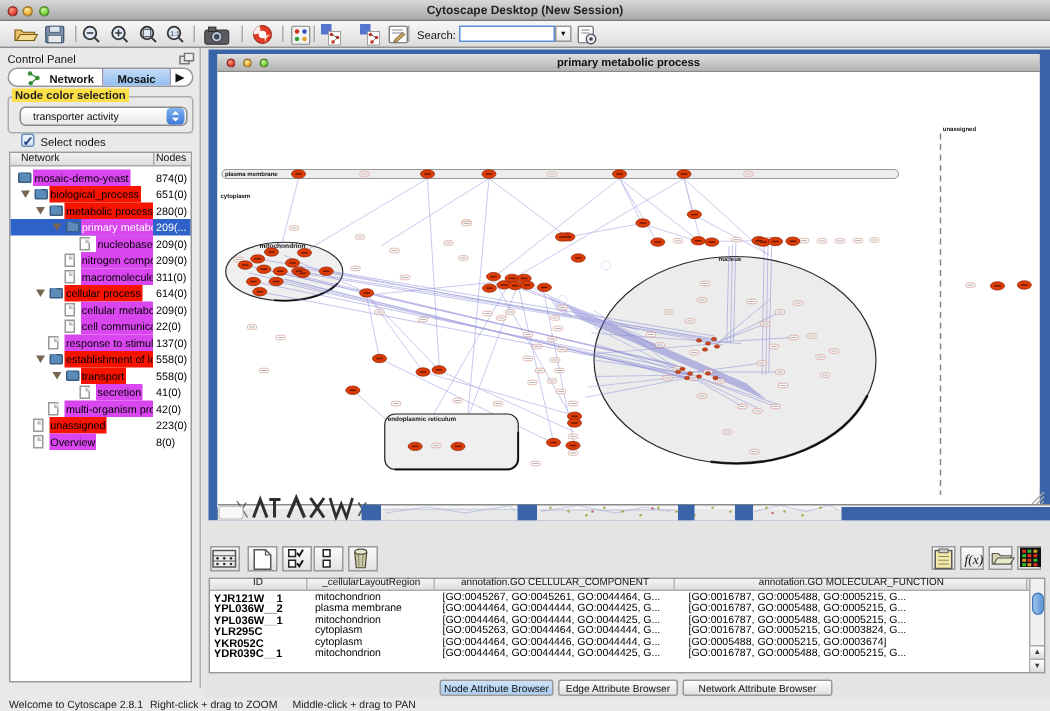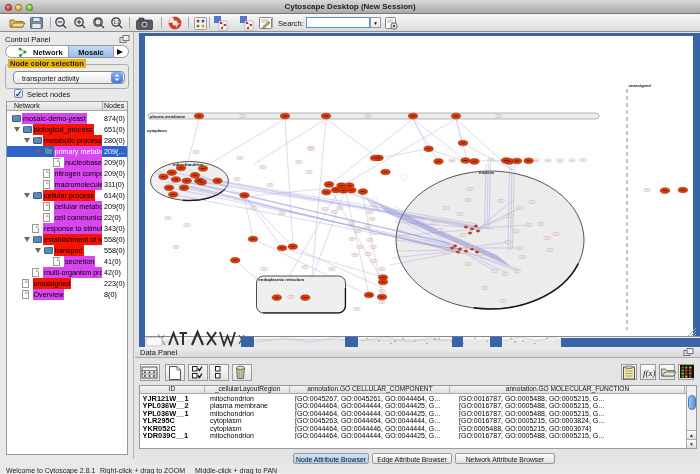--- a/index.html
+++ b/index.html
@@ -22,21 +22,21 @@
 #searchdrop { position:absolute; left:370px; top:3px; width:11px; height:11px; background:linear-gradient(#ffffff,#e8e8e8); border:1px solid #999; font-size:5px; text-align:center; line-height:11px; color:#111; }
 
 #cpanel { left:0; top:32px; width:134px; height:427px; background:#e9e9e9; border-right:1px solid #b0b0b0; }
 #cpanel .ptitle { position:absolute; left:5px; top:3px; font-size:7.5px; color:#111; }
 
 #tabbar { position:absolute; left:5px; top:13px; width:124px; height:13px; background:#fff; border:1px solid #999; border-radius:7px; overflow:hidden; }
 #tab-mosaic { position:absolute; left:62px; top:0; width:46px; height:13px; background:linear-gradient(#c2dcf8,#8bb9ec); border-left:1px solid #99b; border-right:1px solid #99b; }
 #tabbar .lbl { font-size:7.5px; font-weight:bold; color:#111; }
 
 #groupbox { position:absolute; left:5px; top:32px; width:124px; height:25px; border:1px solid #adadad; border-radius:3px; }
-#grouplbl { position:absolute; left:8px; top:27px; font-size:7.5px; font-weight:bold; color:#222; background:#eab308; padding:0 2px; }
+#grouplbl { position:absolute; left:8px; top:27px; font-size:7.5px; font-weight:bold; color:#222; background:#fde047; padding:0 2px; }
 #combo { position:absolute; left:13px; top:39px; width:112px; height:13px; background:linear-gradient(#ffffff,#e8e8e8); border:1px solid #8a8a8a; border-radius:4px; font-size:7px; color:#111; }
 #combo .ct { position:absolute; left:8px; top:1px; line-height:11px; }
 #combo .stepper { position:absolute; right:1px; top:0px; width:12px; height:11px; background:linear-gradient(#7fb2f0,#3d78d8); border-radius:3px; }
 #checkrow { position:absolute; left:14px; top:57px; }
 #checkbox { position:absolute; left:0; top:0; width:9px; height:9px; background:linear-gradient(#eef5fd,#cfe0f5); border:1px solid #6a8fc0; border-radius:2px; color:#1a3a7a; font-size:9px; line-height:9px; font-weight:bold; }
 #checklbl { position:absolute; left:13px; top:1px; font-size:7.5px; color:#111; white-space:nowrap; }
 
 #treewrap { position:absolute; left:6px; top:69px; width:122px; height:354px; background:#fff; border:1px solid #9a9a9a; }
 #treehead { position:absolute; left:0; top:0; width:120px; height:9px; background:linear-gradient(#f2f2f2,#ddd); border-bottom:1px solid #aaa; }
 #treehead .h1 { position:absolute; left:7px; top:0px; font-size:7px; color:#111; }
@@ -283,21 +283,21 @@
             <div class="val" style="">209(0)</div>
           </div>
           <div class="trow" style="top:110px;">
             <div class="file" style="left:35.5px"></div>
             <div class="tag green" style="left:46.5px;max-width:48.5px;">cell communicat</div>
             <div class="val" style="">22(0)</div>
           </div>
           <div class="trow" style="top:121px;">
             <div class="file" style="left:25px"></div>
             <div class="tag green" style="left:36px;max-width:59px;">response to stimul</div>
-            <div class="val" style="">343(0)</div>
+            <div class="val" style="">137(0)</div>
           </div>
           <div class="trow" style="top:132px;">
             <div class="arrow" style="left:17px"></div>
             <div class="folder" style="left:26px"></div>
             <div class="tag red" style="left:36px;max-width:59px;">establishment of lo</div>
             <div class="val" style="">558(0)</div>
           </div>
           <div class="trow" style="top:143px;padding-left:44px;">
             <div class="arrow" style="left:27.5px"></div>
             <div class="folder" style="left:36.5px"></div>
@@ -324,20 +324,26 @@
             <div class="tag green" style="left:25.5px;max-width:69.5px;">Overview</div>
             <div class="val" style="">8(0)</div>
           </div>
         </div>
     </div>
   </div>
 
   <div id="desktop" class="abs">
     <div id="deskblue"></div>
     <div id="innerwin">
+      <div id="iwtitle">
+        <div class="light" style="left:6px;top:3px;width:6px;height:6px;background:radial-gradient(circle at 35% 30%, #ff9a8a, #e5493d 60%, #b0271c);"></div>
+        <div class="light" style="left:17px;top:3px;width:6px;height:6px;background:radial-gradient(circle at 35% 30%, #ffe9a8, #f5b73d 60%, #c88a1c);"></div>
+        <div class="light" style="left:28px;top:3px;width:6px;height:6px;background:radial-gradient(circle at 35% 30%, #c8f5a0, #7ed33d 60%, #4ba01c);"></div>
+        <div class="t">primary metabolic process</div>
+      </div>
       <div id="canvas">
         <svg id="netsvg" width="548" height="290" viewBox="145 48 548 290">
             <rect x="148" y="113" width="451" height="6" rx="3" fill="#ededed" stroke="#999" stroke-width="0.7"></rect>
             <text x="150" y="117.5" font-size="4" font-weight="bold" fill="#111">plasma membrane</text>
             <text x="147" y="132" font-size="4" font-weight="bold" fill="#111">cytoplasm</text>
             <ellipse cx="189.5" cy="181" rx="39" ry="19.5" fill="#efefef" stroke="#2a2a2a" stroke-width="0.8"></ellipse>
             <path d="M 224.9 189 A 39 19.5 0 0 1 182.7 200.2" fill="none" stroke="#000" stroke-width="1.4" opacity="0.75"></path>
             <text x="173" y="165.5" font-size="4.4" font-weight="bold" fill="#111">mitochondrion</text>
             <ellipse cx="490" cy="240" rx="94" ry="69" fill="#ececec" stroke="#2a2a2a" stroke-width="0.8"></ellipse>
             <path d="M 578.3 263.6 A 94 69 0 0 1 473.7 307.9" fill="none" stroke="#000" stroke-width="1.7" opacity="0.8"></path>
@@ -790,27 +796,20 @@
           <g stroke="#aaa" stroke-width="1">
             <line x1="543" y1="8" x2="551" y2="0"></line>
             <line x1="546" y1="8" x2="551" y2="3"></line>
             <line x1="549" y1="8" x2="551" y2="6"></line>
           </g>
         </svg>
       </div>
   </div>
 
   <div id="dpanel" class="abs">
-    <div id="dptitle">
-        <div class="t">Data Panel</div>
-      <svg width="12" height="9" style="position:absolute;right:5px;top:1px">
-        <rect x="1" y="2.5" width="6" height="5" fill="none" stroke="#777" stroke-width="1"></rect>
-        <rect x="4" y="0.5" width="6" height="5" fill="#eee" stroke="#777" stroke-width="1"></rect>
-      </svg>
-    </div>
     <div class="dbtn" style="left:5px"></div>
     <div class="dbtn" style="left:30px"></div>
     <div class="dbtn" style="left:53px"></div>
     <div class="dbtn" style="left:74px"></div>
     <div class="dbtn" style="left:97px"></div>
     <div class="dbtn2" style="left:486px"></div>
     <div class="dbtn2" style="left:505px"></div>
     <div class="dbtn2" style="left:524px"></div>
     <div class="dbtn2" style="left:543px"></div>
     <svg width="565" height="40" style="position:absolute;left:0;top:14px">

